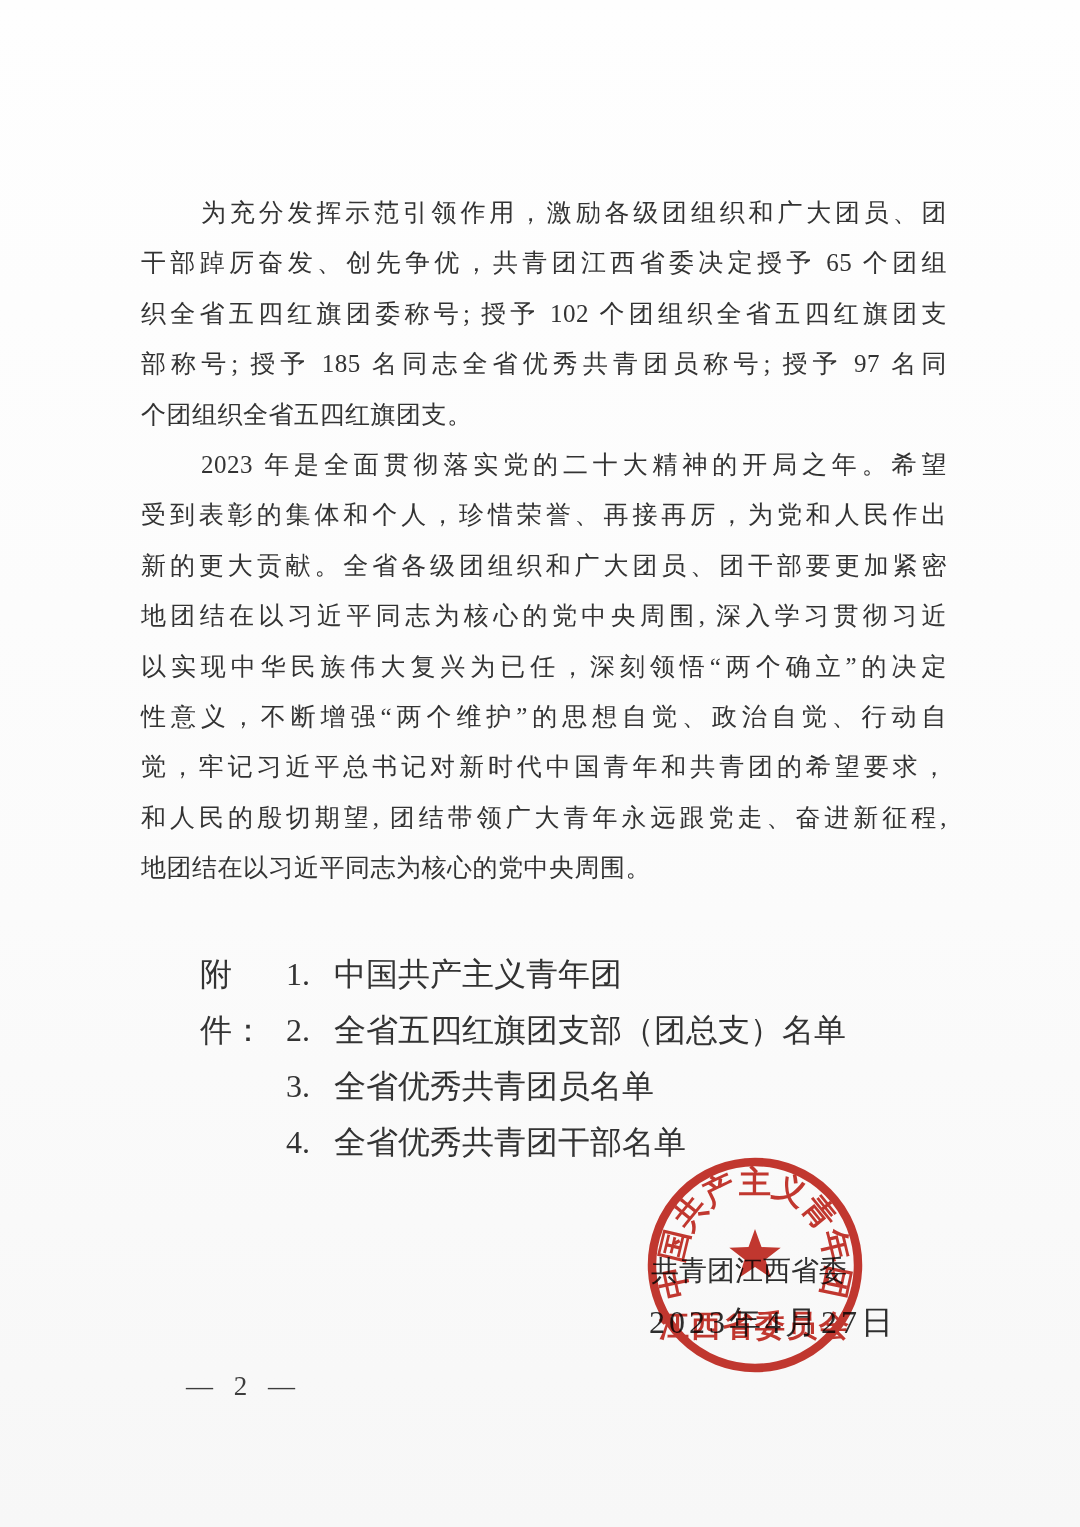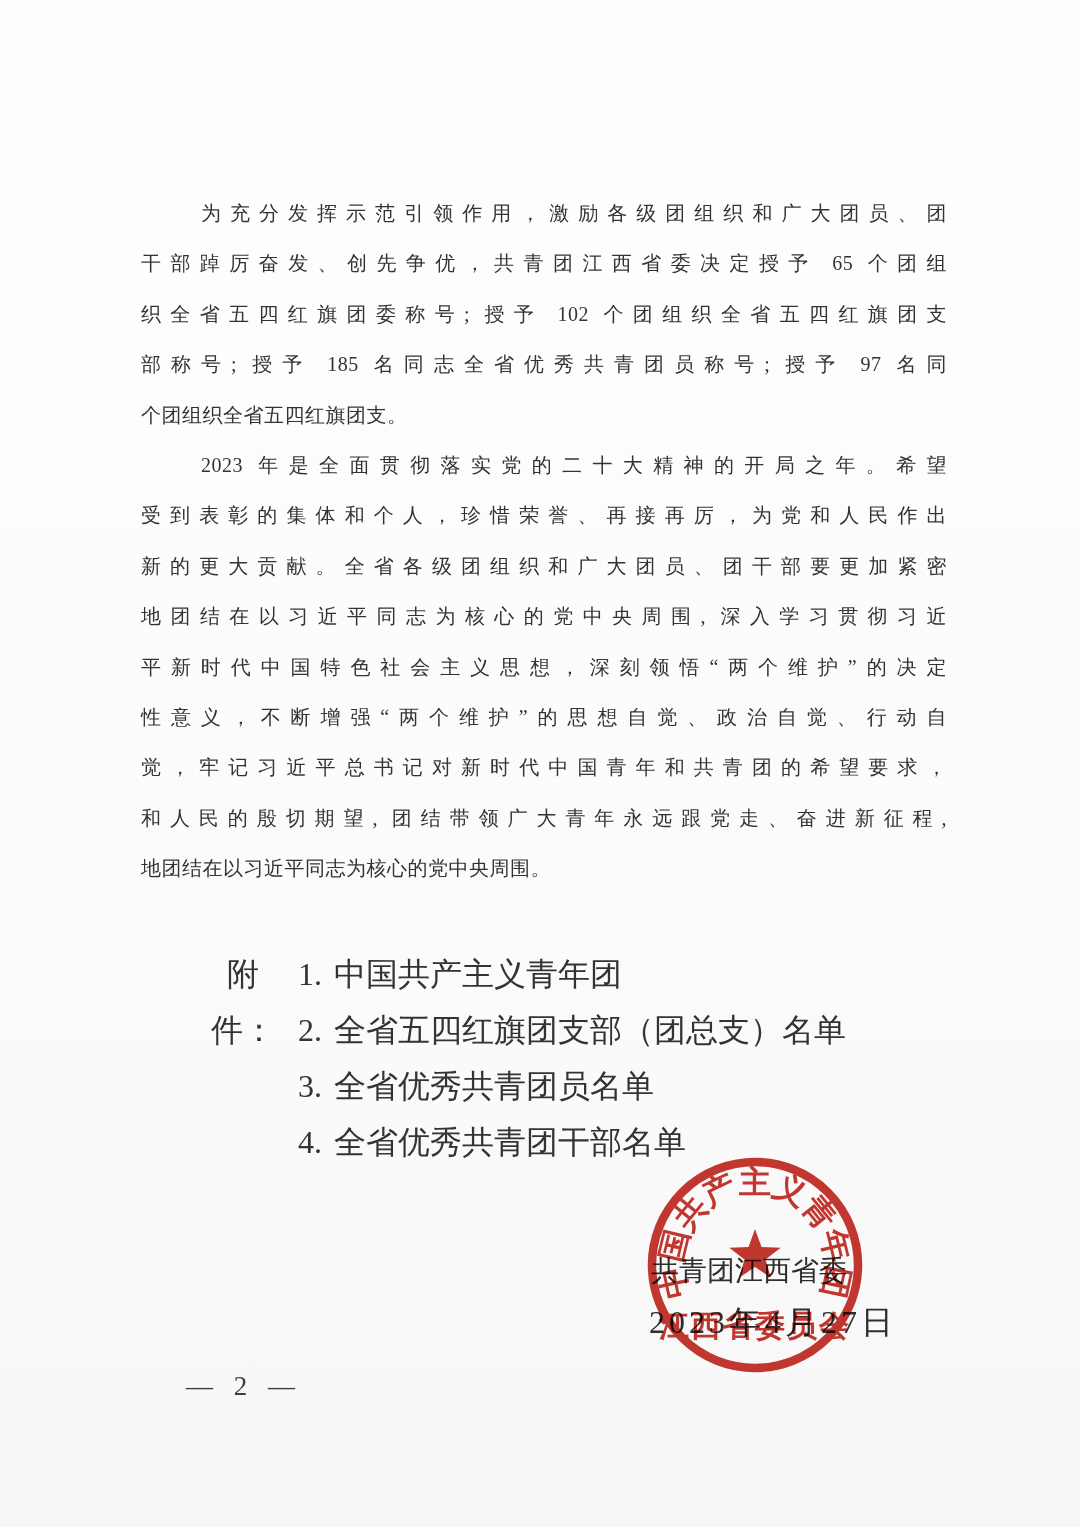--- a/index.html
+++ b/index.html
@@ -14,21 +14,21 @@
   }
 
   
   .body-text {
     position: absolute;
     left: 141px;
     top: 188px;
     width: 806px;
   }
   .tline {
-    font-size: 20px;
+    font-size: 25px;
     line-height: 50.4px;
     height: 50.4px;
     letter-spacing: 0.5px;
     white-space: nowrap;
     color: #333333;
   }
   .tline.fill {
     white-space: normal;
     text-align: justify;
     text-align-last: justify;
@@ -44,21 +44,20 @@
     width: 806px;
   }
   .att-row {
     display: flex;
     align-items: baseline;
     font-size: 32px;
     height: 56px;
     line-height: 56px;
     padding-left: 58px;
     color: #333333;
-    text-align: center;
   }
   .att-label { width: 86px; flex: 0 0 86px; }
   .att-label.ghost { visibility: hidden; }
   .att-num { width: 48px; flex: 0 0 48px; }
 
   
   .signature {
     position: absolute;
     left: 651px;
     top: 1252px;
@@ -125,21 +124,21 @@
   <div id="body-lines" class="body-text">
       <div class="tline fill indent">为充分发挥示范引领作用，激励各级团组织和广大团员、团</div>
       <div class="tline fill">干部踔厉奋发、创先争优，共青团江西省委决定授予 65 个团组</div>
       <div class="tline fill">织全省五四红旗团委称号; 授予 102 个团组织全省五四红旗团支</div>
       <div class="tline fill">部称号; 授予 185 名同志全省优秀共青团员称号; 授予 97 名同</div>
       <div class="tline">个团组织全省五四红旗团支。</div>
       <div class="tline fill indent">2023 年是全面贯彻落实党的二十大精神的开局之年。希望</div>
       <div class="tline fill">受到表彰的集体和个人，珍惜荣誉、再接再厉，为党和人民作出</div>
       <div class="tline fill">新的更大贡献。全省各级团组织和广大团员、团干部要更加紧密</div>
       <div class="tline fill">地团结在以习近平同志为核心的党中央周围, 深入学习贯彻习近</div>
-      <div class="tline fill">平新时代中国特色社会主义思想，深刻领悟“两个维护”的决定</div>
+      <div class="tline fill">以实现中华民族伟大复兴为已任，深刻领悟“两个确立”的决定</div>
       <div class="tline fill">性意义，不断增强“两个维护”的思想自觉、政治自觉、行动自</div>
       <div class="tline fill">觉，牢记习近平总书记对新时代中国青年和共青团的希望要求，</div>
       <div class="tline fill">和人民的殷切期望, 团结带领广大青年永远跟党走、奋进新征程,</div>
       <div class="tline">地团结在以习近平同志为核心的党中央周围。</div>
     </div>
 
   <div id="attachments" class="attachments">
       <div class="att-row">
         <span class="att-label">附件：</span>
         <span class="att-num">1.</span>

